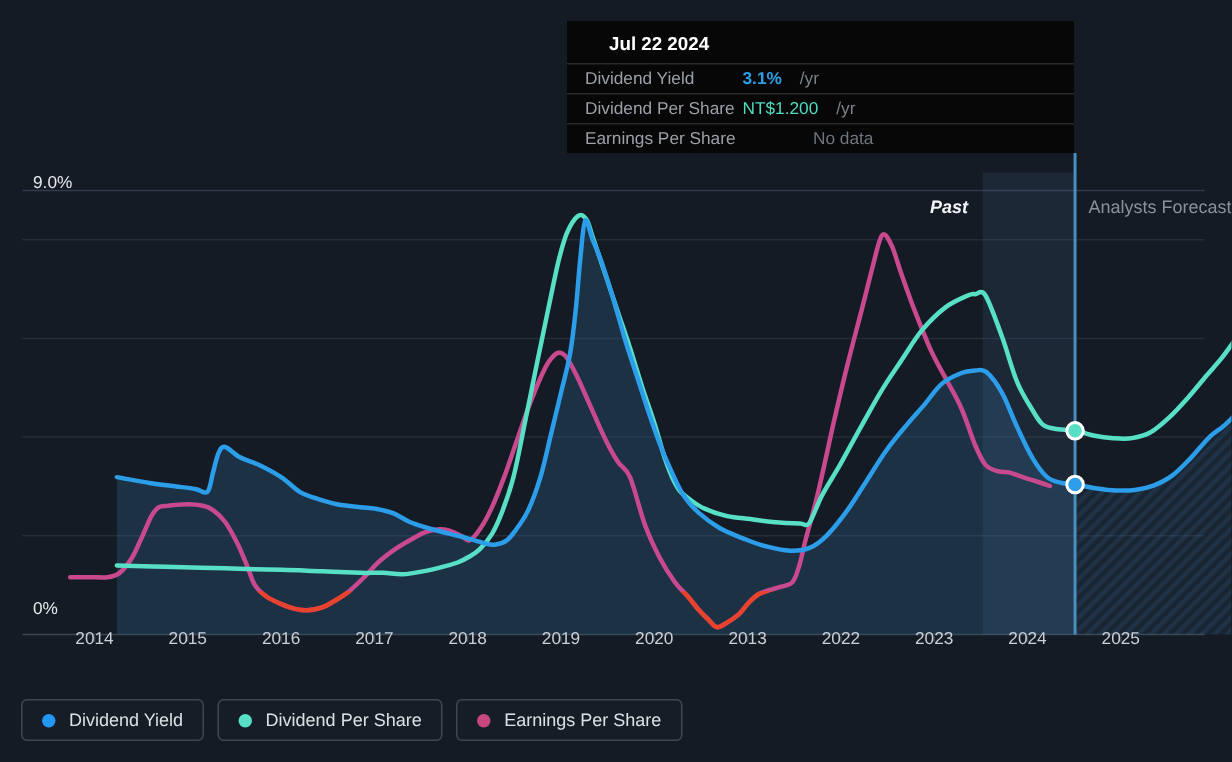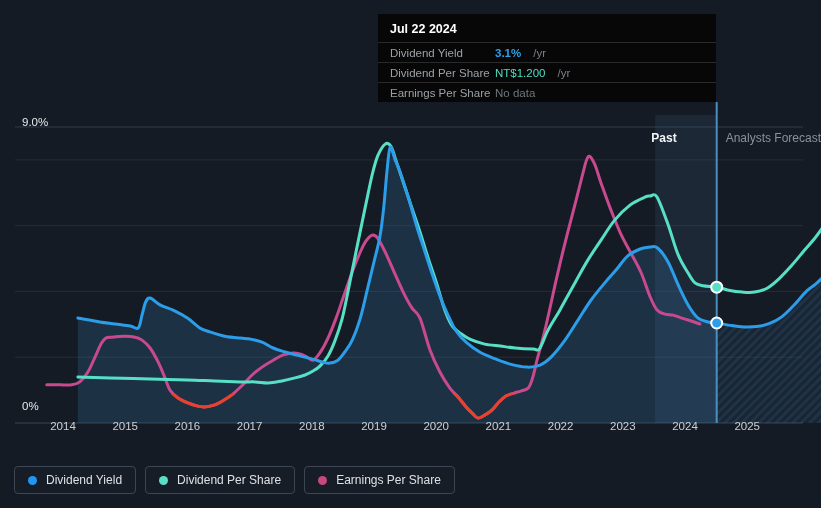--- a/index.html
+++ b/index.html
@@ -3,29 +3,29 @@
 <meta charset="utf-8">
 <style>
   html,body{margin:0;padding:0;background:#151B24;}
   body{width:821px;height:508px;overflow:hidden;position:relative;
        font-family:"Liberation Sans",sans-serif;}
   .stage{position:absolute;inset:0;}
   #chart-svg{position:absolute;left:0;top:0;}
   .ylabel{position:absolute;font-size:11.5px;color:#E6E9EC;}
   .ylabel.top{left:22px;top:116px;}
   .ylabel.bottom{left:22px;top:400px;}
-  .past-label{position:absolute;left:620px;top:131px;width:88px;text-align:center;
-              font-size:12px;font-weight:700;color:#F2F4F7;}
+  .past-label{position:absolute;left:620px;top:131px;width:88px;text-align:left;
+              font-size:12px;font-weight:700;color:#F2F4F7;font-style:italic;}
   .forecast-label{position:absolute;left:725px;top:131px;width:96px;overflow:hidden;
               white-space:nowrap;font-size:12px;color:#8A919B;text-align:right;}
   #xlabels span{position:absolute;top:420px;transform:translateX(-50%);
               font-size:11.5px;color:#CBD0D6;}
   .tooltip{position:absolute;left:378px;top:14px;width:338px;background:#070707;
            box-sizing:border-box;z-index:5;}
-  .tt-title{padding:8px 12px 6px 12px;font-size:12.5px;font-weight:700;color:#FFFFFF;}
+  .tt-title{padding:8px 12px 6px 28px;font-size:12.5px;font-weight:700;color:#FFFFFF;}
   .tt-row{display:flex;align-items:center;height:19px;padding:0 12px;
           border-top:1px solid #2A2A2A;font-size:11.5px;}
   .tt-label{width:105px;color:#9BA1A8;}
   .tt-value{font-weight:400;}
   .tt-suffix{color:#7A818A;margin-left:12px;}
   .legend{position:absolute;left:14px;top:466px;display:flex;}
   .legend-item{display:inline-flex;align-items:center;padding:6px 13px;
            border:1px solid #3D4654;border-radius:4px;background:#161D27;
            margin-right:9px;cursor:pointer;}
   .legend-item .dot{width:9px;height:9px;border-radius:50%;margin-right:9px;}
@@ -85,42 +85,42 @@
   <div class="forecast-label">Analysts Forecast</div>
 
   <div id="xlabels">
       <span style="left: 63px;">2014</span>
       <span style="left: 125.2px;">2015</span>
       <span style="left: 187.4px;">2016</span>
       <span style="left: 249.6px;">2017</span>
       <span style="left: 311.8px;">2018</span>
       <span style="left: 374px;">2019</span>
       <span style="left: 436.2px;">2020</span>
-      <span style="left: 498.4px;">2021</span>
+      <span style="left: 498.4px;">2013</span>
       <span style="left: 560.6px;">2022</span>
       <span style="left: 622.8px;">2023</span>
       <span style="left: 685px;">2024</span>
       <span style="left: 747.2px;">2025</span>
     </div>
 
   <div class="tooltip">
     <div class="tt-title">Jul 22 2024</div>
     <div class="tt-row">
       <span class="tt-label">Dividend Yield</span>
       <span class="tt-value" style="color: rgb(45, 159, 232); font-weight: bold;">3.1%</span>
       <span class="tt-suffix">/yr</span>
     </div>
     <div class="tt-row">
       <span class="tt-label">Dividend Per Share</span>
       <span class="tt-value" style="color: rgb(79, 220, 195);">NT$1.200</span>
       <span class="tt-suffix">/yr</span>
     </div>
     <div class="tt-row">
       <span class="tt-label">Earnings Per Share</span>
-      <span class="tt-value" style="color: rgb(110, 117, 126);">No data</span>
+      <span class="tt-value" style="color: rgb(110, 117, 126); margin-left: 47px;">No data</span>
       <span class="tt-suffix"></span>
     </div>
   </div>
 
   <div class="legend">
     <div class="legend-item">
       <span class="dot" style="background: rgb(33, 150, 243);"></span>
       <span class="legend-label">Dividend Yield</span>
     </div>
     <div class="legend-item">

